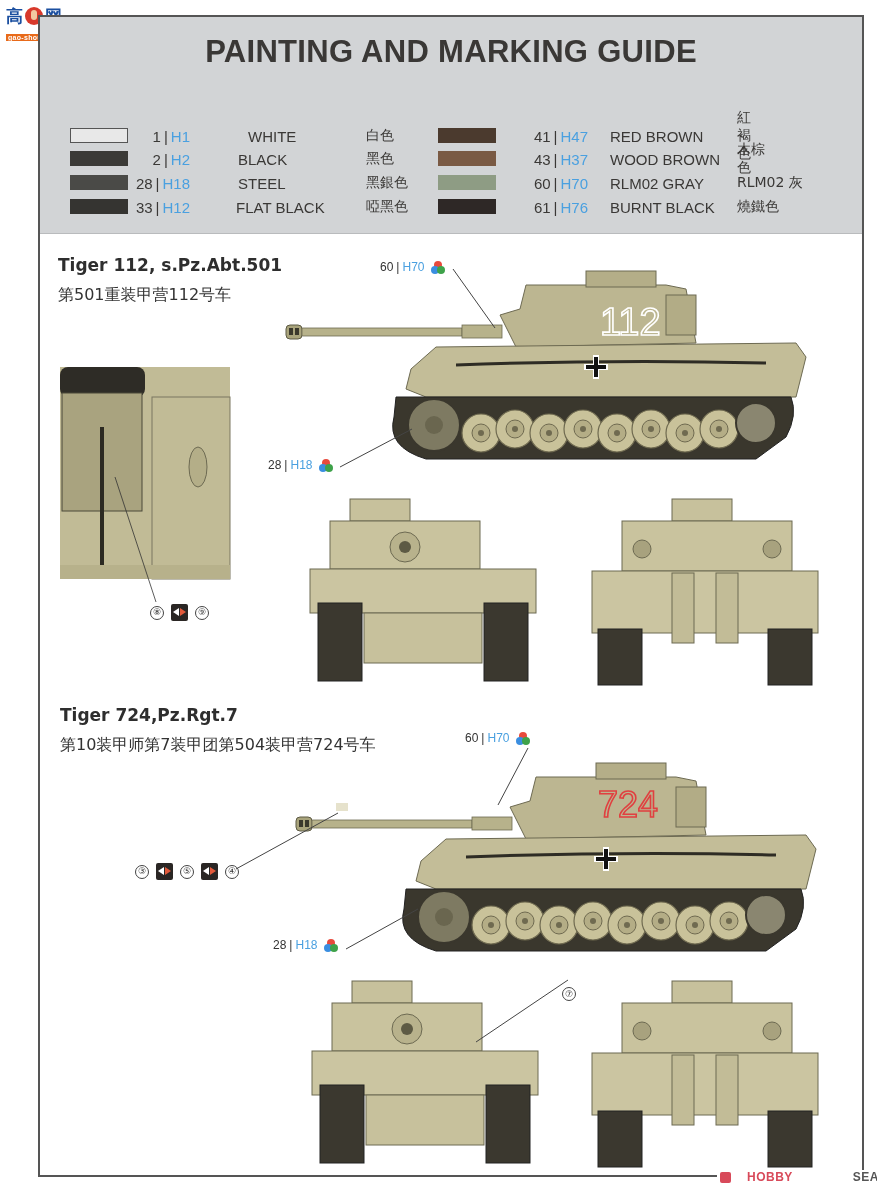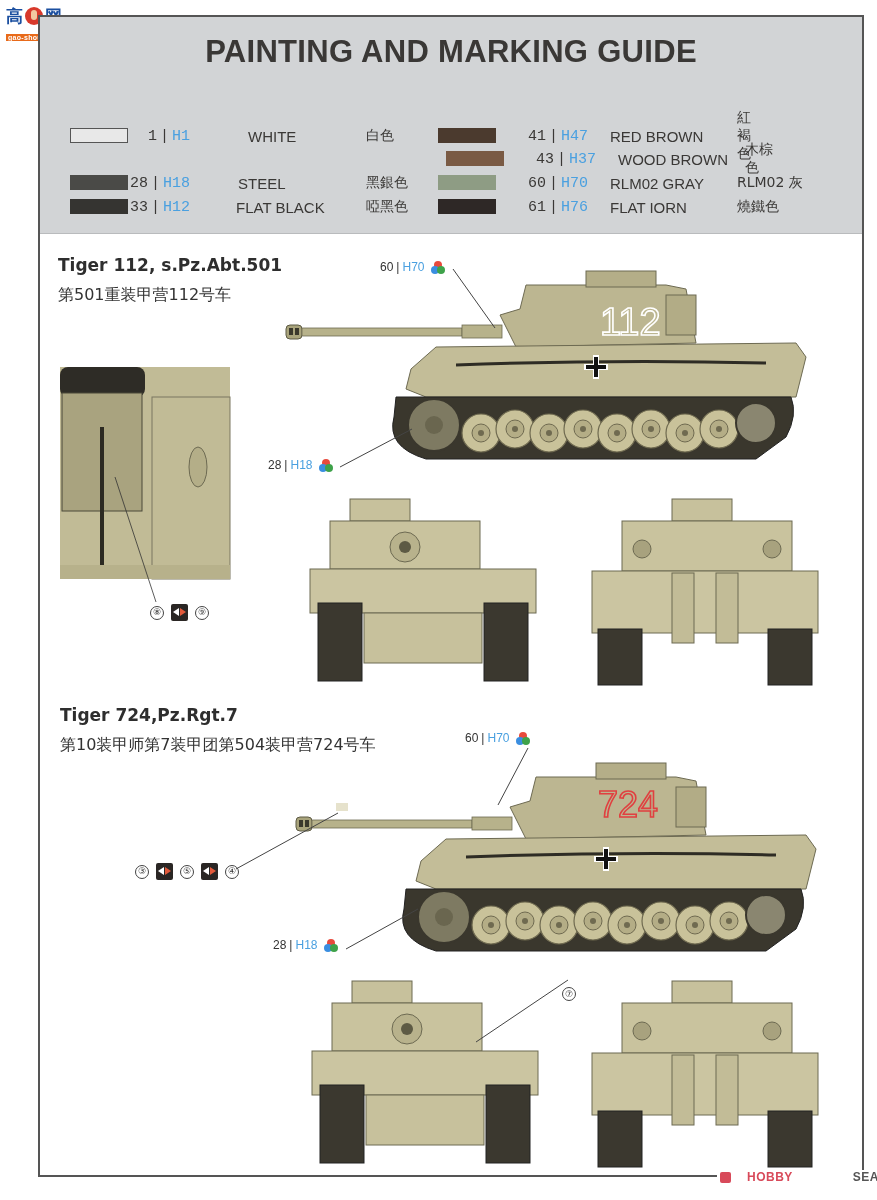--- a/index.html
+++ b/index.html
@@ -17,21 +17,21 @@
   
   .frame { position: absolute; left: 38px; top: 15px; width: 826px; height: 1162px; border: 2px solid #555; background: #fff; padding-left: 44px; }
   .header-panel { position: absolute; left: 0; top: 0; width: 822px; height: 217px; background: #d2d4d6; border-bottom: 1px solid #b9bbbd; }
 
   .title { position: absolute; left: 0; width: 822px; top: 17px; text-align: center; font-size: 31px; font-weight: bold; color: #3a3836; letter-spacing: 0.3px; }
   .subtitle { position: absolute; left: 0; width: 822px; top: 68px; text-align: center; font-size: 19px; color: #3a3836; }
   .subtitle .sep { margin: 0 8px; }
   .subtitle .aq { color: #4aa0e0; }
   .pal-row { position: absolute; height: 22px; display: flex; align-items: center; font-size: 15px; color: #3a3836; }
   .swatch { position: absolute; width: 58px; height: 15px; }
-  .code { position: absolute; text-align: right; width: 70px; font-family: Liberation Mono, monospace; }
+  .code { position: absolute; text-align: right; width: 70px; }
   .code .h { color: #4aa0e0; }
   .code .bar { margin: 0 3px; }
   .en { position: absolute; }
   .cn { position: absolute; font-family: "DejaVu Sans", sans-serif; font-size: 14px; }
 
   
   .tank-title { position: absolute; font-family: "DejaVu Sans", sans-serif; font-size: 17px; font-weight: bold; color: #2e2e2e; }
   .tank-sub { position: absolute; font-family: "DejaVu Sans", sans-serif; font-size: 16px; color: #333; }
 
   .callout { position: absolute; font-size: 12px; color: #333; display: flex; align-items: center; white-space: nowrap; }
@@ -71,55 +71,61 @@
 <div class="frame">
   <div class="header-panel">
     <div class="title">PAINTING AND MARKING GUIDE</div>
 
     <div class="pal-row" style="left:0;top:108px;width:420px">
       <span class="swatch" style="left:30px;top:3px;background:#e8e8e8;border:1px solid #555"></span>
       <span class="code" style="left:80px"><span>1</span><span class="bar">|</span><span class="h">H1</span></span>
       <span class="en" style="left:208px">WHITE</span>
       <span class="cn" style="left:326px">白色</span>
     </div>
+    <div class="pal-row" style="left:0;top:131px;width:420px">
+      <span class="swatch" style="left:30px;top:3px;background:#3b3a37"></span>
+      <span class="code" style="left:80px"><span>2</span><span class="bar">|</span><span class="h">H2</span></span>
+      <span class="en" style="left:198px">BLACK</span>
+      <span class="cn" style="left:326px">黑色</span>
+    </div>
     <div class="pal-row" style="left:0;top:155px;width:420px">
       <span class="swatch" style="left:30px;top:3px;background:#4a4a47"></span>
       <span class="code" style="left:80px"><span>28</span><span class="bar">|</span><span class="h">H18</span></span>
       <span class="en" style="left:198px">STEEL</span>
       <span class="cn" style="left:326px">黑銀色</span>
     </div>
     <div class="pal-row" style="left:0;top:179px;width:420px">
       <span class="swatch" style="left:30px;top:3px;background:#353431"></span>
       <span class="code" style="left:80px"><span>33</span><span class="bar">|</span><span class="h">H12</span></span>
       <span class="en" style="left:196px">FLAT BLACK</span>
       <span class="cn" style="left:326px">啞黑色</span>
     </div>
 
     <div class="pal-row" style="left:0;top:108px;width:722px">
       <span class="swatch" style="left:398px;top:3px;background:#4b3a2e"></span>
       <span class="code" style="left:478px"><span>41</span><span class="bar">|</span><span class="h">H47</span></span>
       <span class="en" style="left:570px">RED BROWN</span>
       <span class="cn" style="left:697px">紅褐色</span>
     </div>
-    <div class="pal-row" style="left:8px;top:131px;width:730px">
+    <div class="pal-row" style="left:0;top:131px;width:730px">
       <span class="swatch" style="left:398px;top:3px;background:#7a5a44"></span>
       <span class="code" style="left:478px"><span>43</span><span class="bar">|</span><span class="h">H37</span></span>
       <span class="en" style="left:570px">WOOD BROWN</span>
       <span class="cn" style="left:697px">木棕色</span>
     </div>
     <div class="pal-row" style="left:0;top:155px;width:822px">
       <span class="swatch" style="left:398px;top:3px;background:#8e9c84"></span>
       <span class="code" style="left:478px"><span>60</span><span class="bar">|</span><span class="h">H70</span></span>
       <span class="en" style="left:570px">RLM02 GRAY</span>
       <span class="cn" style="left:697px">RLM02 灰</span>
     </div>
     <div class="pal-row" style="left:0;top:179px;width:822px">
       <span class="swatch" style="left:398px;top:3px;background:#2e2826"></span>
       <span class="code" style="left:478px"><span>61</span><span class="bar">|</span><span class="h">H76</span></span>
-      <span class="en" style="left:570px">FLAT IORN</span>
+      <span class="en" style="left:570px">BURNT BLACK</span>
       <span class="cn" style="left:697px">燒鐵色</span>
     </div>
   </div>
 
   <svg class="art" width="822" height="1158" viewBox="0 0 822 1158">
     <defs>
       <g id="wheel">
         <circle r="19" fill="#c9c29a" stroke="#6f6a50" stroke-width="1.2"></circle>
         <circle r="9" fill="#b4ad86" stroke="#6f6a50" stroke-width="1"></circle>
         <circle r="3" fill="#6f6a50"></circle>

